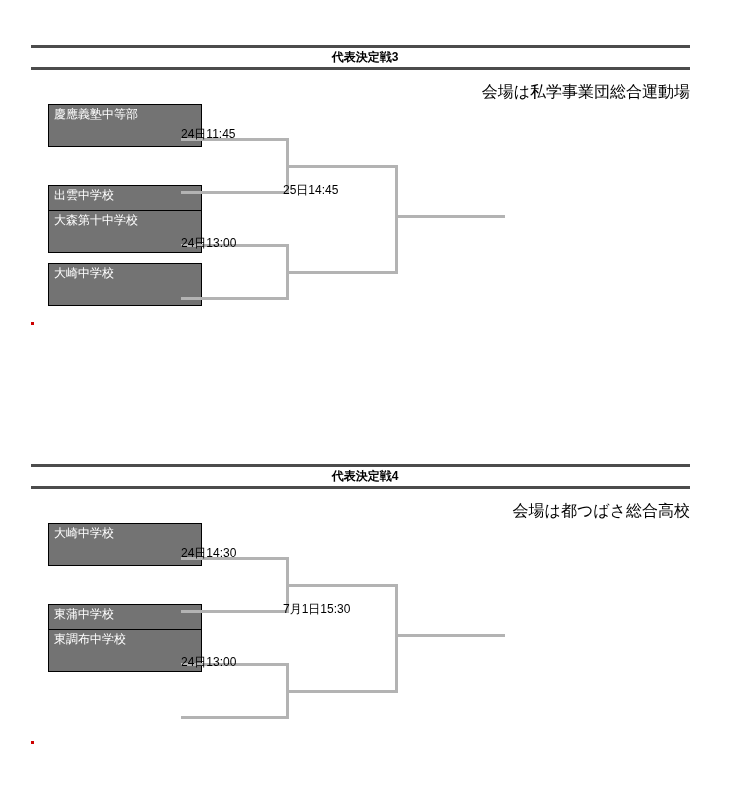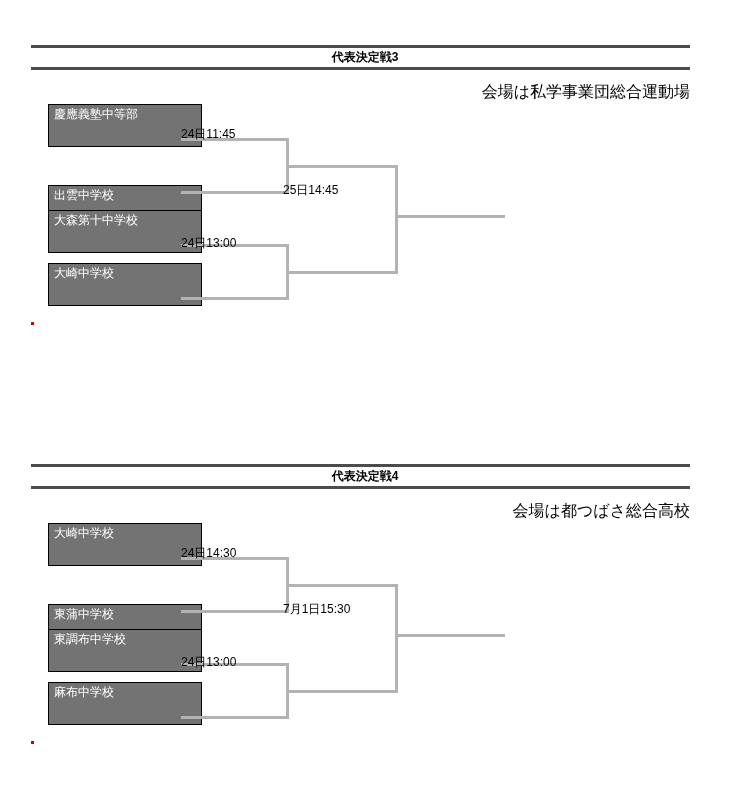--- a/index.html
+++ b/index.html
@@ -211,23 +211,20 @@
 
     <div class="team-box team-0">
       <span class="team-name">大崎中学校</span>
     </div>
     <div class="team-box team-1">
       <span class="team-name">東蒲中学校</span>
     </div>
     <div class="team-box team-2">
       <span class="team-name">東調布中学校</span>
     </div>
-    <div class="team-box team-3">
-      <span class="team-name">麻布中学校</span>
-    </div>
 
     <div class="ln h r1u-top"></div>
     <div class="ln h r1u-bot"></div>
     <div class="ln v r1u-vert"></div>
 
     <div class="ln h r1l-top"></div>
     <div class="ln h r1l-bot"></div>
     <div class="ln v r1l-vert"></div>
 
     <div class="ln h r2-top"></div>

